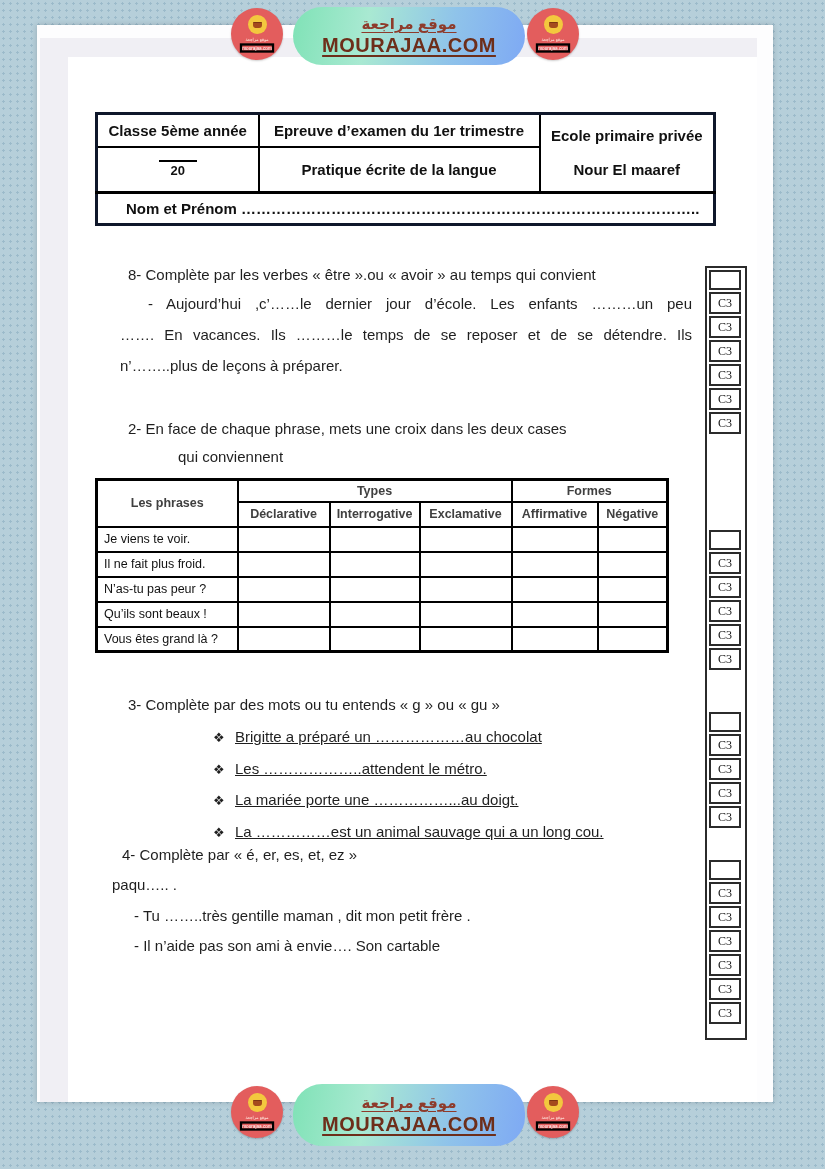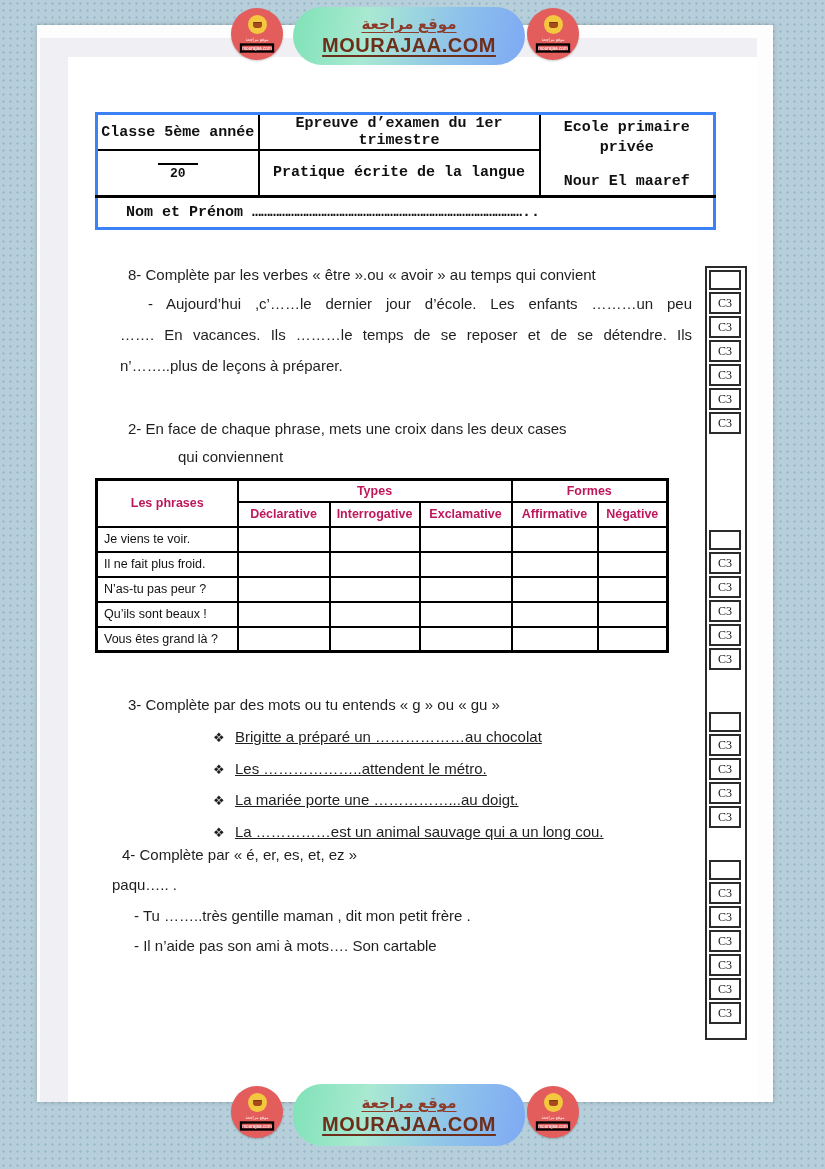--- a/index.html
+++ b/index.html
@@ -31,37 +31,37 @@
     display:flex;align-items:center;justify-content:center;}
   .badge .book{width:9px;height:5px;background:#a44a1d;border-radius:1px 1px 3px 3px;border-top:1px solid #7c3413;}
   .badge .t1{font-size:6px;transform:scale(.72);color:#ffe9e0;line-height:5px;margin-top:3px;direction:rtl;}
   .badge .t2{font-size:6px;transform:scale(.78);color:#ffffff;line-height:6px;}
 
   
   table{border-collapse:collapse;table-layout:fixed;}
   .hdr-table{left:95px;top:112px;z-index:5;}
   .hdr-table td{border:2px solid #000;text-align:center;vertical-align:middle;
     font-weight:bold;font-size:15px;color:#111;padding:0;}
-  .hdr-table{border:3px solid #3b82f6;font-family:Liberation Mono, monospace;}
+  .hdr-table{border:3px solid #0f172a;}
   .hdr-table .nom-cell{text-align:left;padding-left:28px;border-top:3px solid #000;}
   .score{display:inline-block;border-top:2px solid #000;padding:1px 12px 0 12px;font-size:13px;font-weight:bold;}
   .ecole div{line-height:20px;}
   .ecole .l1{margin-bottom:14px;}
 
   
   .ex-title{font-size:15px;white-space:nowrap;z-index:5;}
   .para{width:572px;font-size:15px;line-height:31px;z-index:5;}
   .para .jline{text-align:justify;text-align-last:justify;white-space:normal;overflow:hidden;height:31px;}
   .para .ind{padding-left:28px;}
   .bullets{font-size:15px;line-height:30.5px;z-index:5;text-decoration:underline;}
   .bullets .bullet{display:inline-block;width:22px;font-size:13px;}
 
   
   .t2{left:95px;top:478px;border:3px solid #000;z-index:5;}
-  .t2 th{border:2px solid #000;font-size:12.5px;font-weight:bold;color:#be185d;padding:0;text-align:center;}
+  .t2 th{border:2px solid #000;font-size:12.5px;font-weight:bold;color:#404040;padding:0;text-align:center;}
   .t2 td{border:2px solid #000;font-size:12.5px;padding:0 0 0 6px;text-align:left;color:#111;}
   .t2 tr.body{height:25px;}
 
   
   .strip{left:705px;top:266px;width:42px;height:774px;border:2px solid #2b2b2b;background:#fff;z-index:6;box-sizing:border-box;}
   .strip-group{position:absolute;left:2px;width:32px;}
   .strip-cell{border:2px solid #2b2b2b;height:18px;margin-bottom:2px;
     font-family:"Liberation Serif","DejaVu Serif",serif;font-size:12px;line-height:18px;text-align:center;color:#111;}
   .strip-cell.empty{height:16px;}
 </style>
@@ -201,21 +201,21 @@
     <div><span class="bullet">❖</span><span>Brigitte a préparé un ………………au chocolat</span></div>
     <div><span class="bullet">❖</span><span>Les ………………..attendent le métro.</span></div>
     <div><span class="bullet">❖</span><span>La mariée porte une ……………...au doigt.</span></div>
     <div><span class="bullet">❖</span><span>La ……………est un animal sauvage qui a un long cou.</span></div>
   </div>
 
 <div class="abs ex-title" style="left:122px;top:846px;">4- Complète par « é, er, es, et, ez »</div>
 <div class="abs para" style="left:112px;top:870px;width:580px;line-height:30.5px;">
   <div>paqu….. .</div>
   <div style="padding-left:22px;">- Tu ……..très gentille maman , dit mon petit frère .</div>
-  <div style="padding-left:22px;">- Il n’aide pas son ami à mots…. Son cartable</div>
+  <div style="padding-left:22px;">- Il n’aide pas son ami à envie…. Son cartable</div>
 </div>
 
 <div class="abs strip">
     <div class="strip-group" style="top: 2px;">
       <div class="strip-cell empty"></div>
       <div class="strip-cell">C3</div>
       <div class="strip-cell">C3</div>
       <div class="strip-cell">C3</div>
       <div class="strip-cell">C3</div>
       <div class="strip-cell">C3</div>

